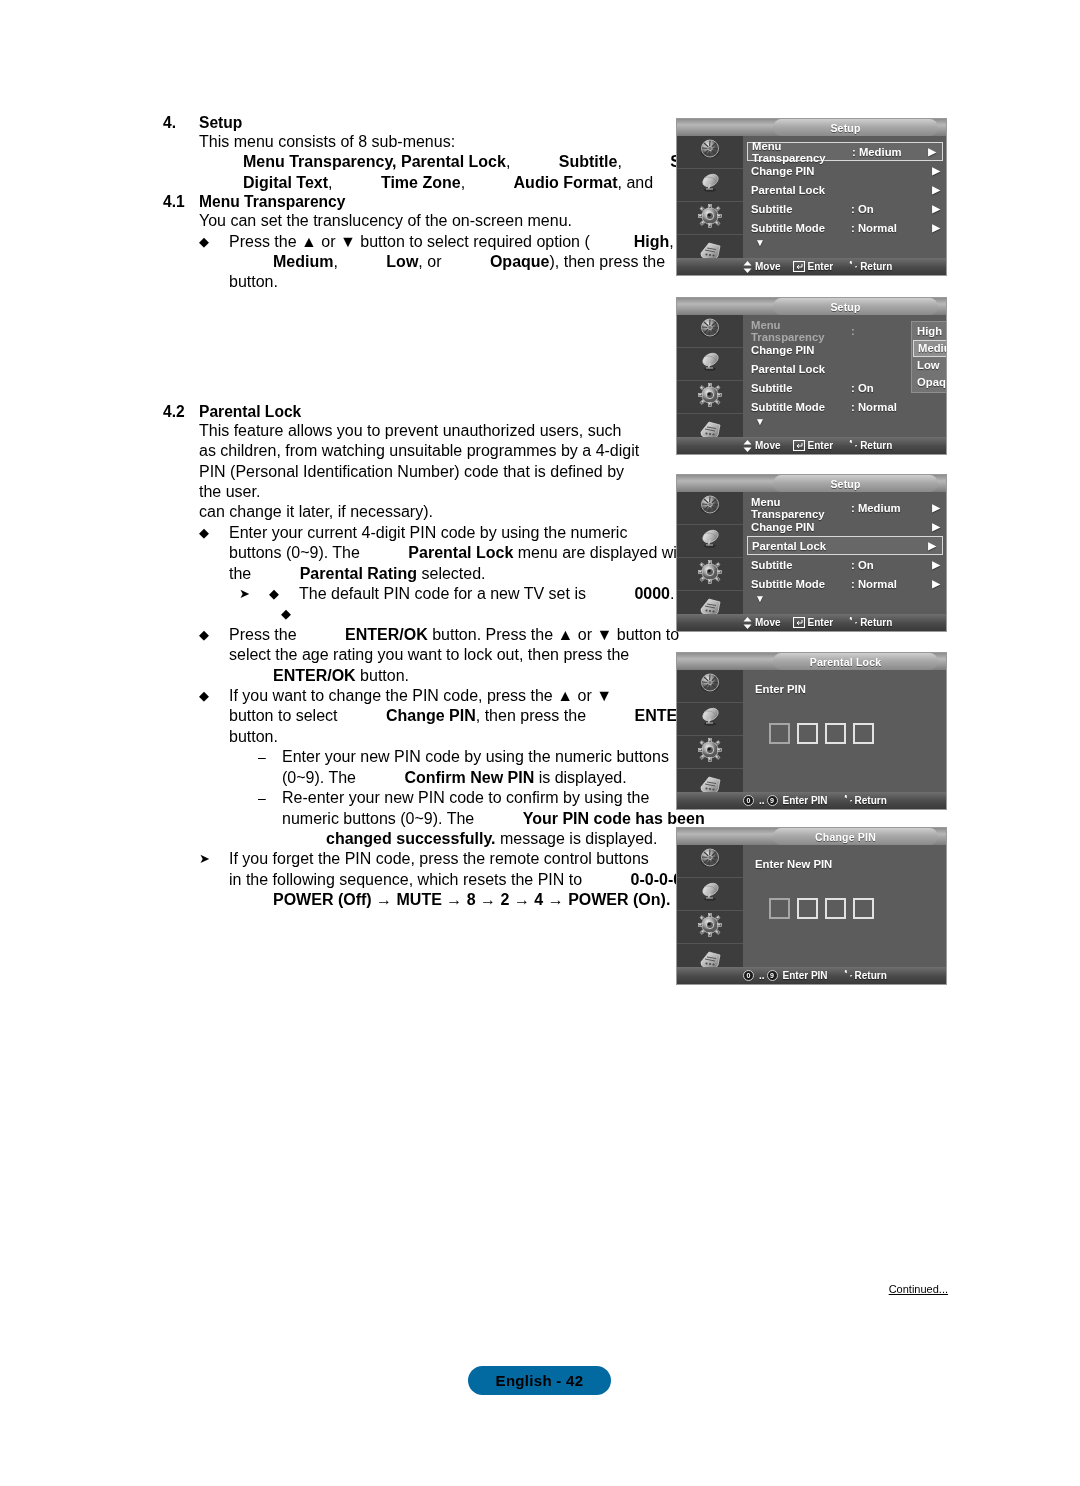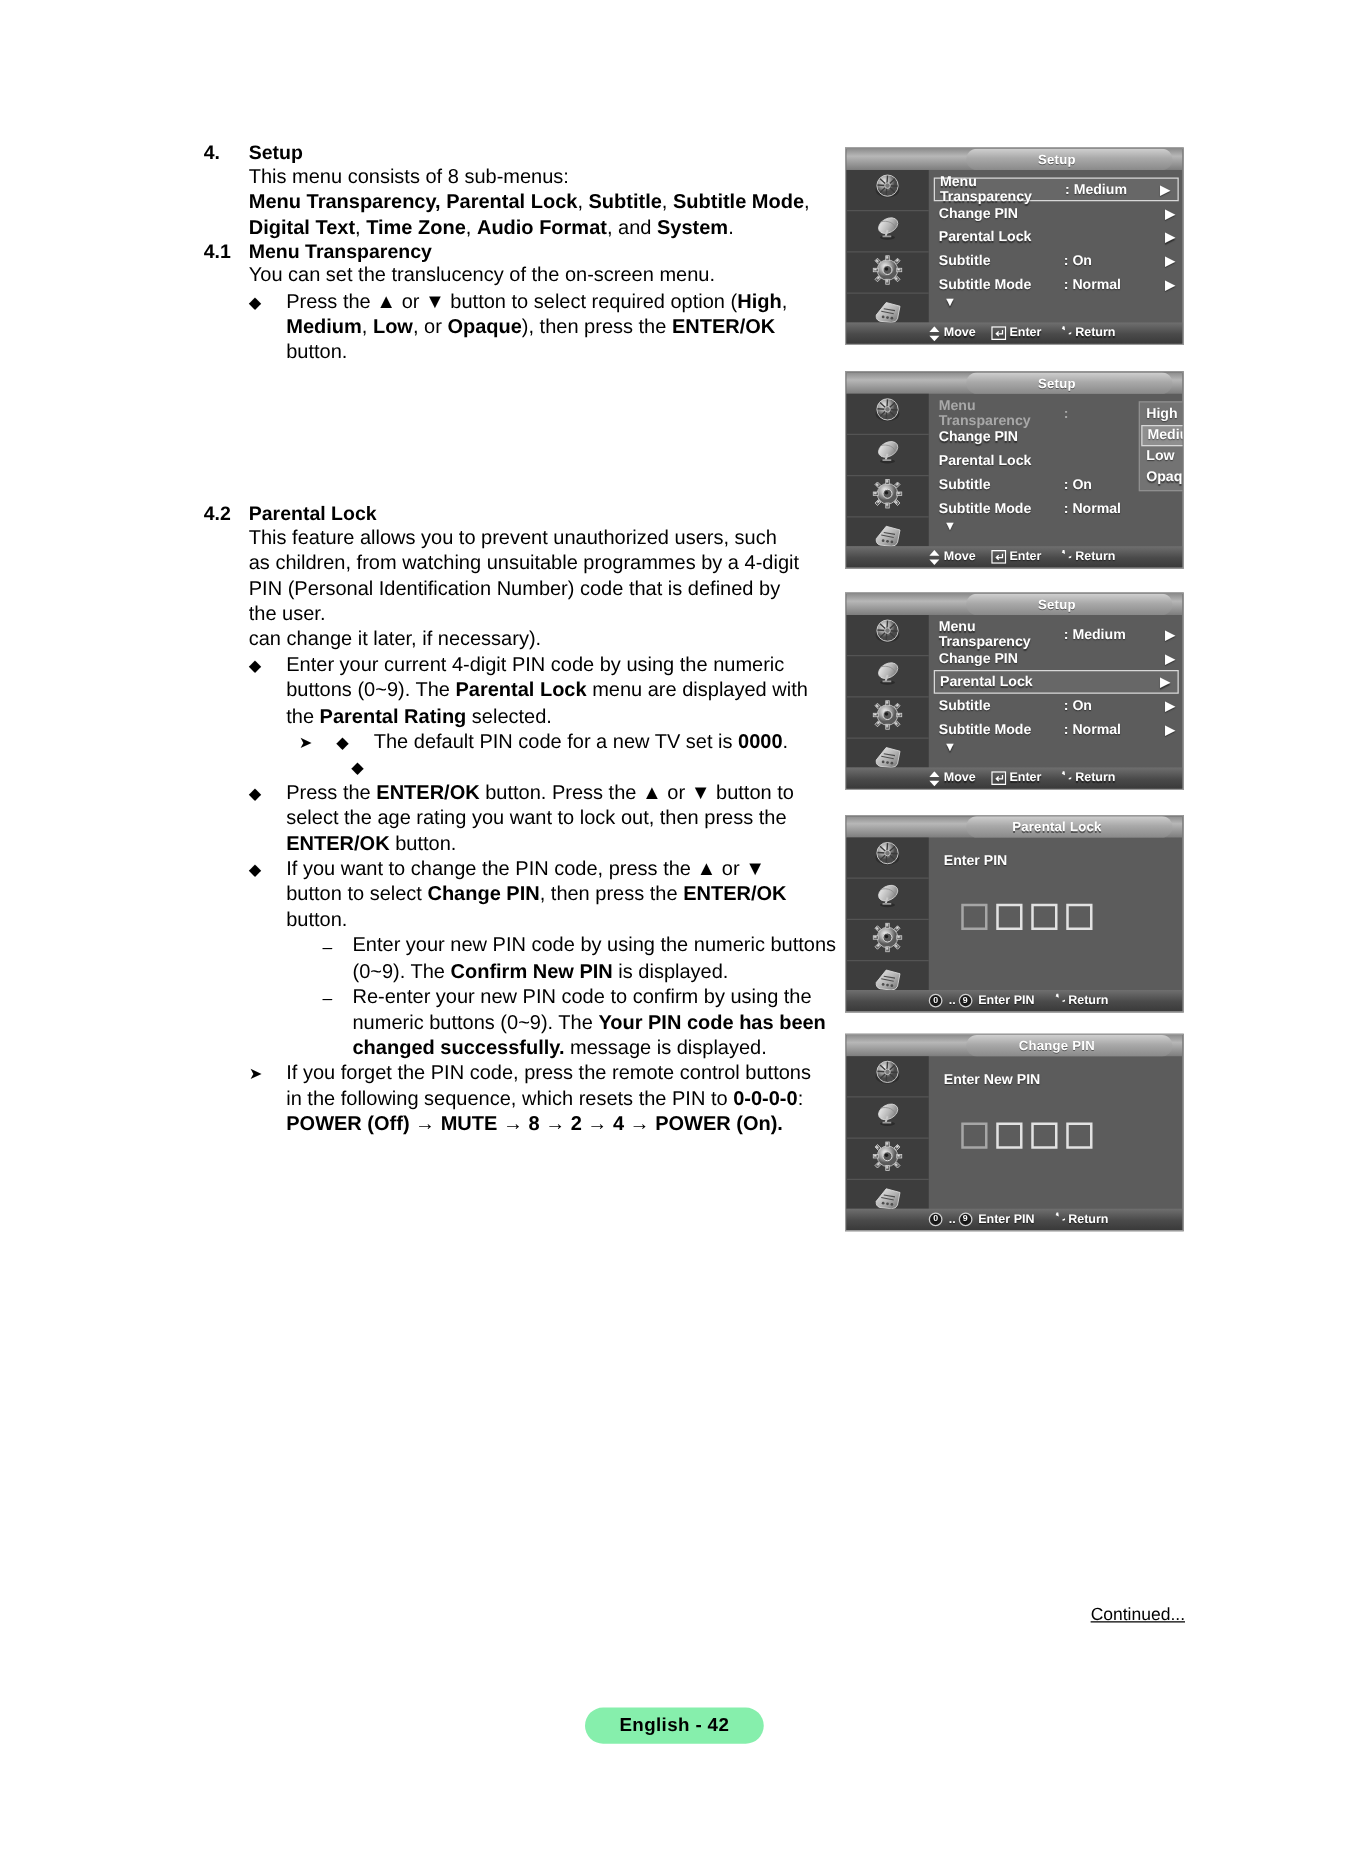--- a/index.html
+++ b/index.html
@@ -13,21 +13,21 @@
     overflow:hidden;
   }
 
   
   .doc-text {
     position:absolute;
     left:163px; top:114px;
     width:512px;
   }
   .line { font-size:16px; line-height:20.4px; white-space:nowrap; }
-  .b { font-weight:bold; }
+  .b { font-weight:bold;margin-left:44px; }
   .h-row { display:flex; }
   .h-num { width:36px; font-weight:bold; font-size:15.6px; flex:none; }
   .h-txt { font-weight:bold; font-size:15.6px; }
   .ind1 { padding-left:36px; }
 
   .bullet-row { display:flex; padding-left:36px; }
   .bullet-row .mk { width:30px; flex:none; text-align:left; font-size:13px; line-height:20.4px;}
   .bullet-row .bd { flex:1; }
   .bullet-row2 { display:flex; padding-left:76px; }
   .bullet-row2 .mk { width:30px; flex:none; font-size:13px; line-height:20.4px;}
@@ -35,26 +35,26 @@
   .bullet-row3 .mk { width:26px; flex:none; font-size:13px; line-height:20.4px;}
   .bullet-row4 { display:flex; padding-left:95px; }
   .bullet-row4 .mk { width:24px; flex:none; font-size:14px; line-height:20.4px;}
   .arrowmk { font-size:14px; }
 
   .spacer { height:20.4px; }
 
   
   .continued {
     position:absolute; right:132px; top:1283px;
-    font-size:14px; text-decoration:underline;
+    font-size:11px; text-decoration:underline;
   }
   .pagepill {
     position:absolute; left:468px; top:1366px;
     width:143px; height:29px;
-    background:#86efac;
+    background:#0369a1;
     border-radius:15px;
     display:flex; align-items:center; justify-content:center;
     font-size:15px; font-weight:bold; letter-spacing:0.3px;
   }
 
   
   .osd {
     position:absolute;
     left:676px;
     width:271px;

